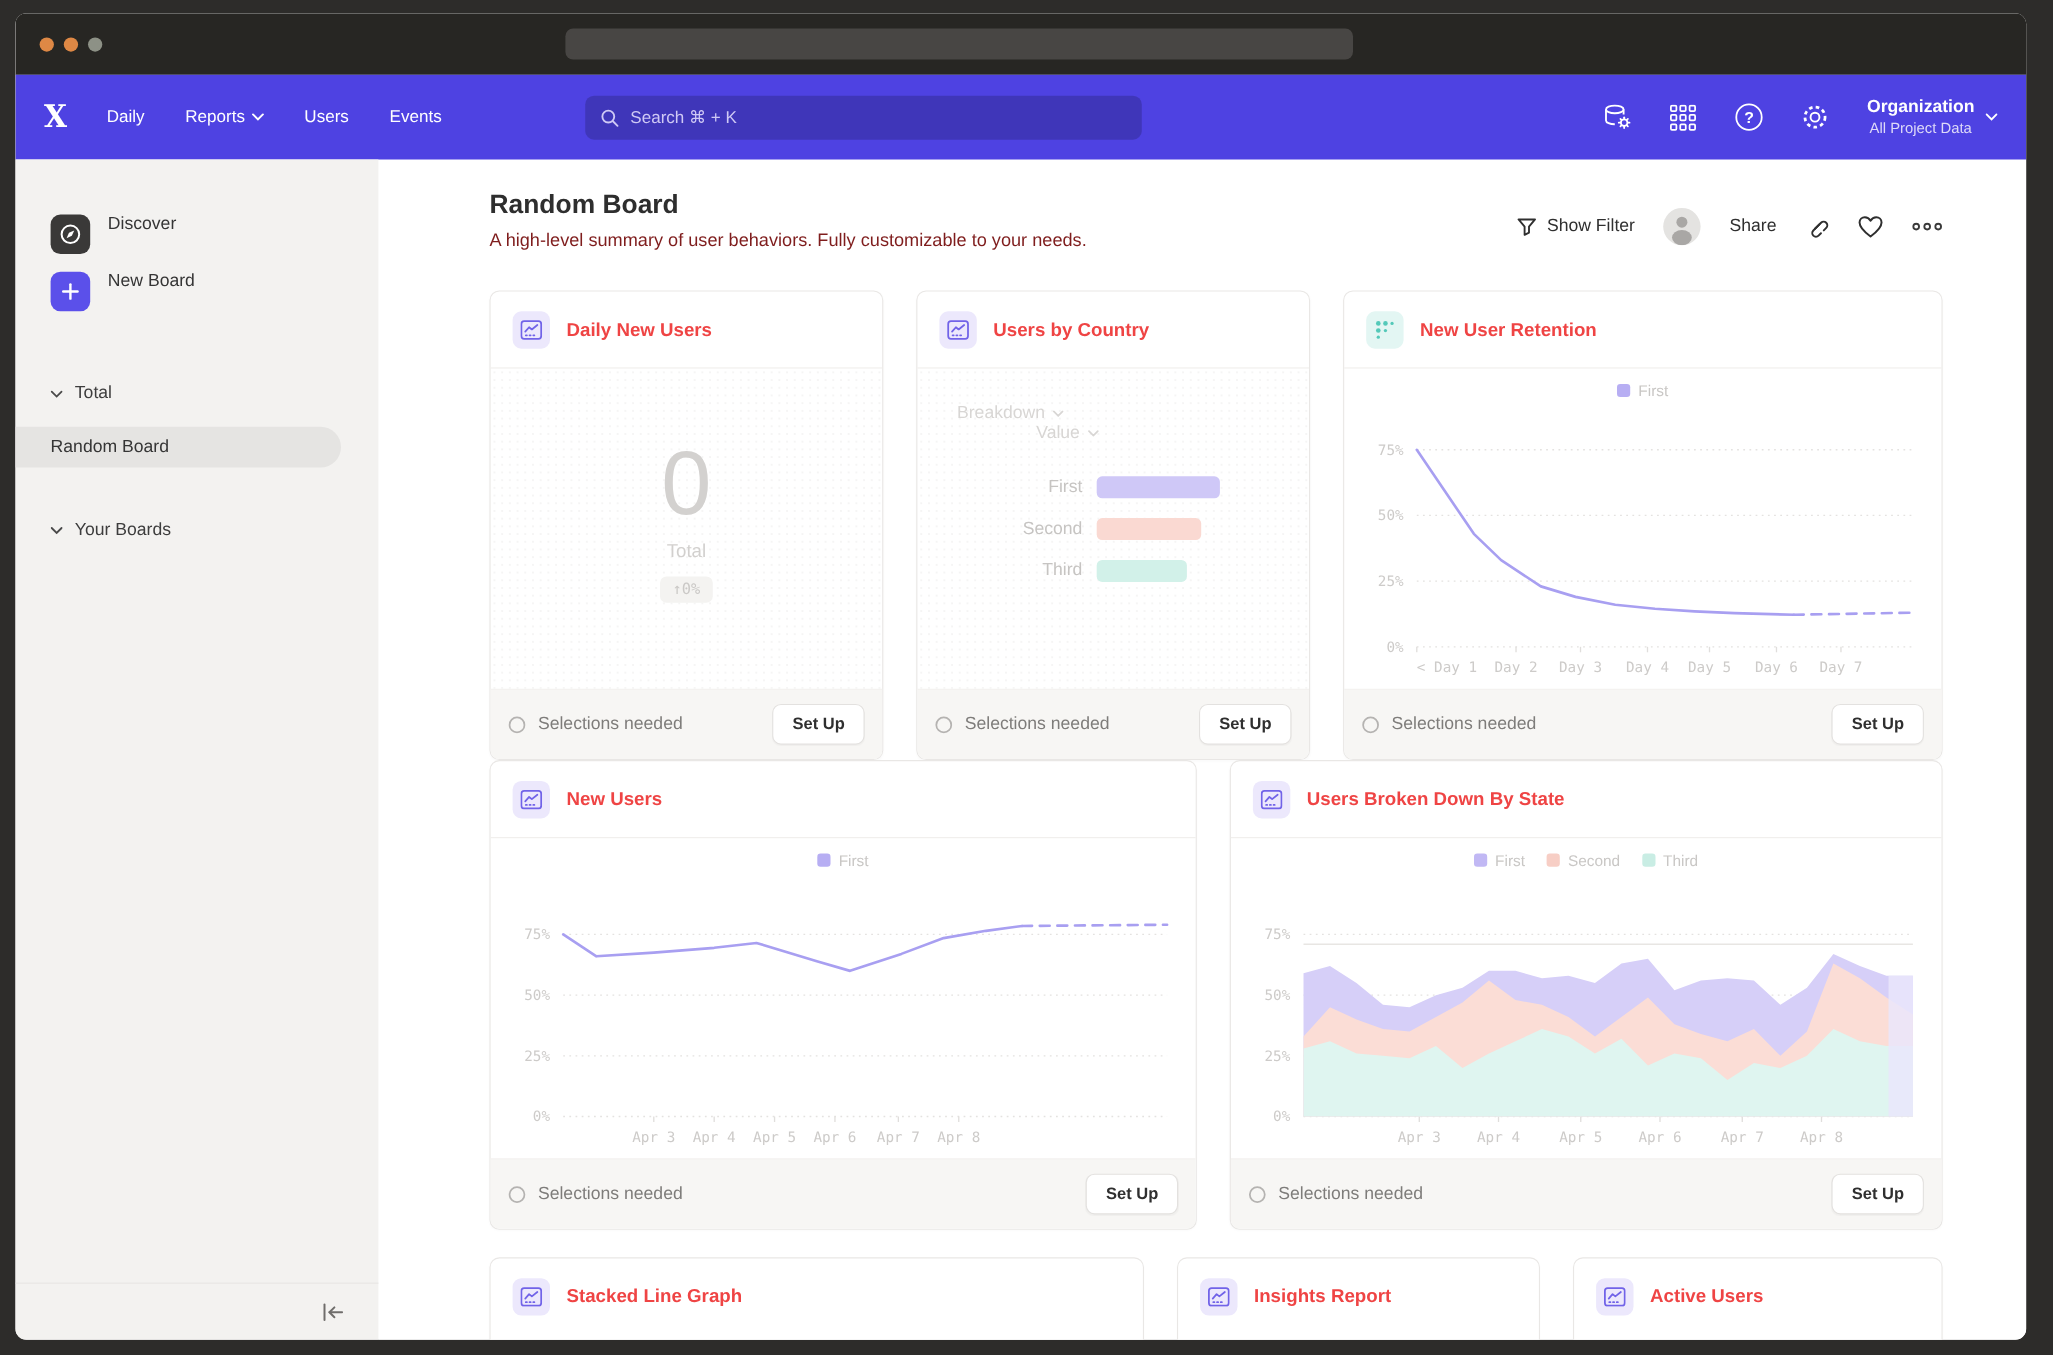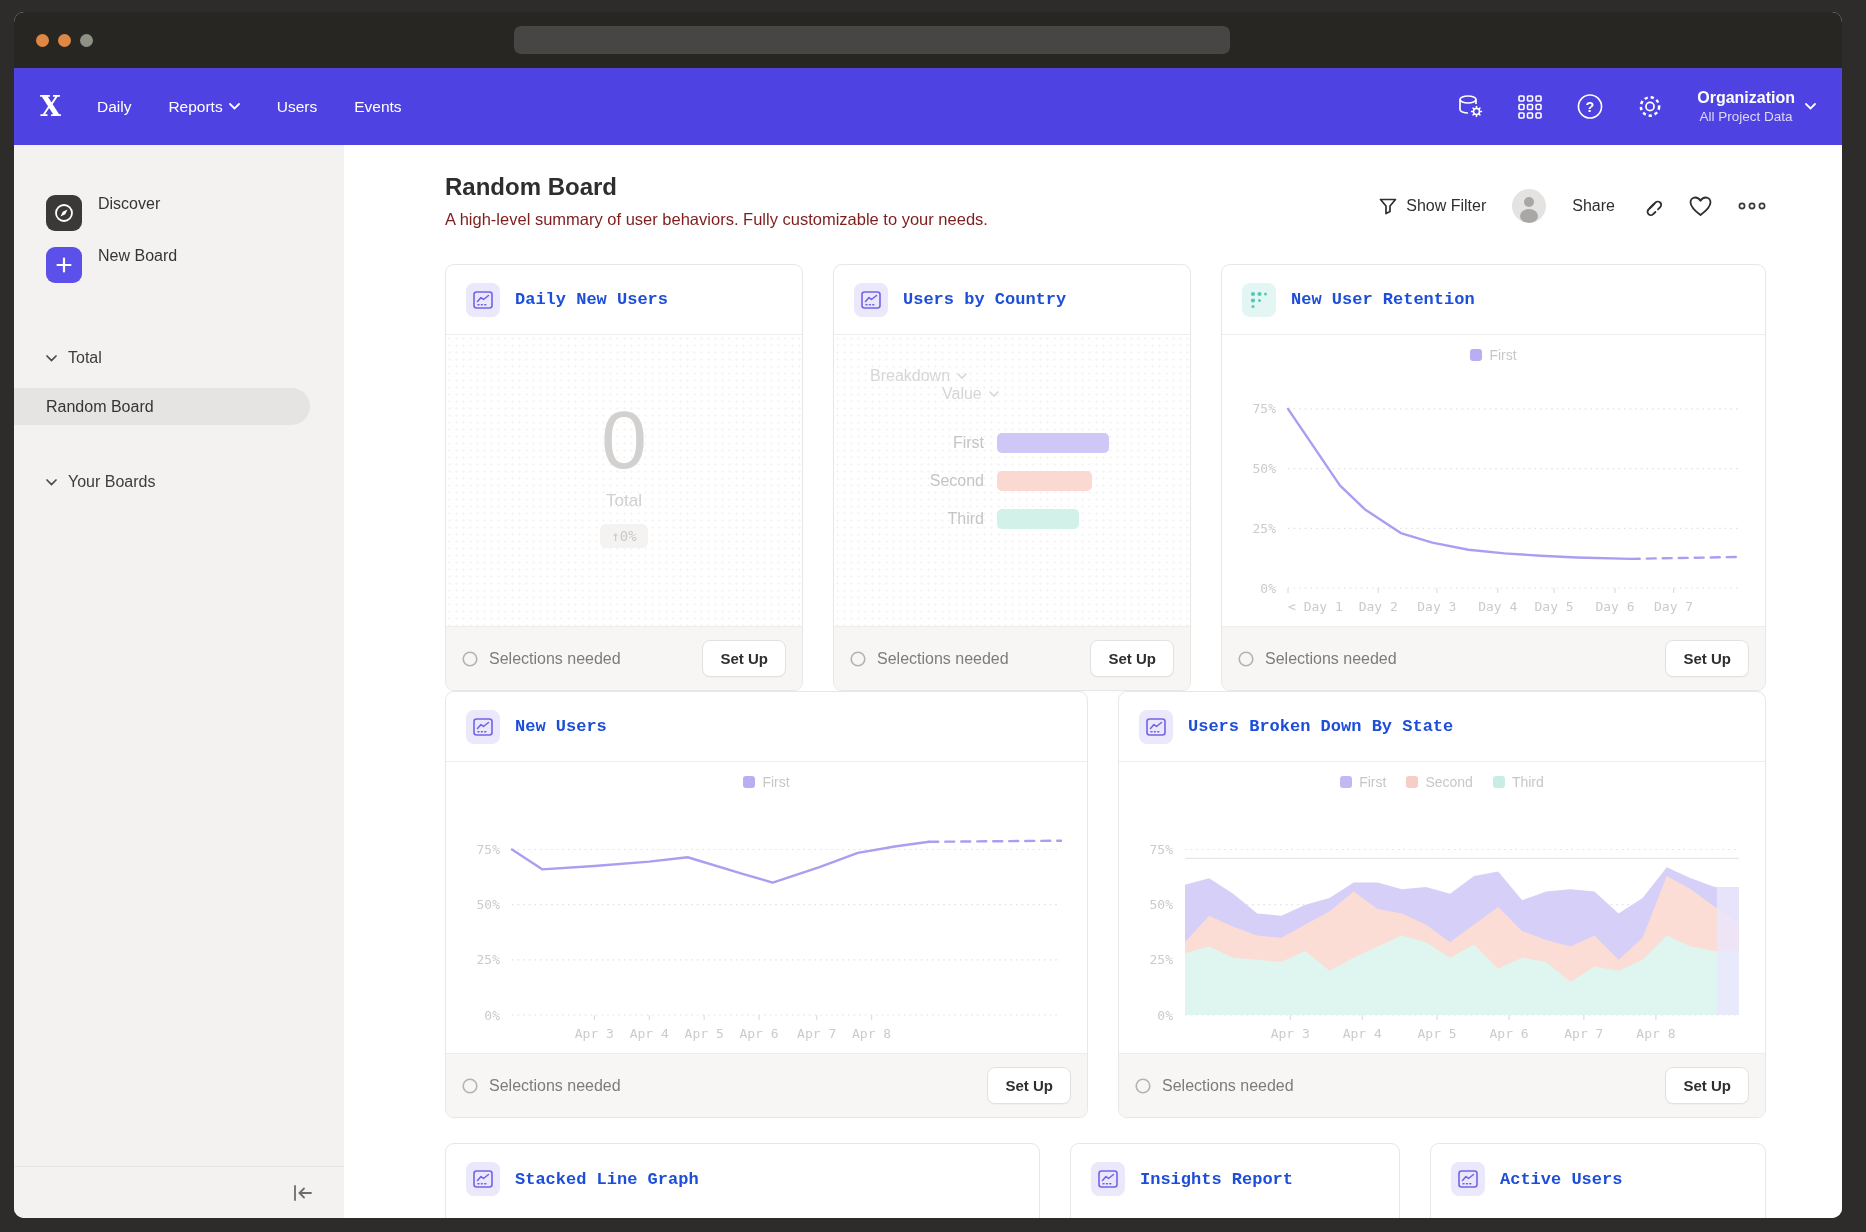--- a/index.html
+++ b/index.html
@@ -47,21 +47,21 @@
   .bh-actions { margin-left:auto; display:flex; align-items:center; gap:26px; margin-top:16px; }
   .bh-act { display:flex; align-items:center; gap:9px; font-size:16px; color:#2F2F2F; cursor:pointer; white-space:nowrap; }
   .avatar { width:34px; height:34px; border-radius:50%; background:#E4E3E1; overflow:hidden; display:flex; align-items:center; justify-content:center; }
 
   
   .row { display:flex; gap:30px; }
   .card { background:#fff; border:1px solid #E9E7E5; border-radius:9px; height:427px; display:flex; flex-direction:column; position:relative; box-shadow:0 1px 2px rgba(0,0,0,0.02); }
   .card-head { height:70px; display:flex; align-items:center; gap:15px; padding:0 20px; border-bottom:1px solid #F0EEEC; flex:none; }
   .ch-ic { width:34px; height:34px; border-radius:8px; background:#ECE8FC; display:flex; align-items:center; justify-content:center; flex:none; }
   .ch-ic.teal { background:#E3F6F3; }
-  .ch-title { font-size:17px; font-weight:bold; color:#1d4ed8;font-family:Liberation Mono, monospace; }
+  .ch-title { font-size:17px; font-weight:bold; color:#ef4444; }
   .card-body { flex:1; position:relative; }
   .card-foot { height:64px; flex:none; background:#F7F6F4; border-top:1px solid #EFEDEB; border-radius:0 0 8px 8px; display:flex; align-items:center; padding:0 16px; gap:11px; }
   .foot-status { font-size:16px; color:#7E7C7A; }
   .setup-btn { margin-left:auto; background:#fff; border:1px solid #E3E1DF; border-radius:8px; padding:9px 17px; font-size:15px; font-weight:bold; color:#2F2F2F; font-family:"Liberation Sans",sans-serif; cursor:pointer; box-shadow:0 1px 1px rgba(0,0,0,0.03); }
 
   
   .kpi-wrap { position:absolute; inset:0; display:flex; flex-direction:column; align-items:center; justify-content:center; padding-bottom:14px; }
   .kpi-value { font-size:82px; font-weight:500; color:#D3D1CF; line-height:1; }
   .kpi-label { font-size:17px; color:#D2D0CE; margin-top:10px; }
   .kpi-delta { margin-top:13px; background:#F4F3F1; color:#CBC9C7; border-radius:6px; padding:4px 11px; font-size:14px; font-family:"DejaVu Sans Mono",monospace; }
@@ -108,20 +108,27 @@
           <polyline points="1,1 5.5,5.5 10,1" fill="none" stroke="#fff" stroke-width="1.8" stroke-linecap="round"></polyline>
         </svg>
     </span>
     <span class="nav-item">
         <span>Users</span>
       </span>
     <span class="nav-item">
         <span>Events</span>
       </span>
 
+    <div class="nav-search">
+      <svg width="17" height="17" viewBox="0 0 17 17">
+        <circle cx="7" cy="7" r="5.4" fill="none" stroke="#CFC9F5" stroke-width="1.7"></circle>
+        <line x1="11.2" y1="11.2" x2="15.4" y2="15.4" stroke="#CFC9F5" stroke-width="1.7" stroke-linecap="round"></line>
+      </svg>
+      <span>Search ⌘ + K</span>
+    </div>
 
     <div class="nav-right">
       <span class="nav-icon">
         <svg width="26" height="25" viewBox="0 0 26 25">
           <ellipse cx="11" cy="5.5" rx="8" ry="3.5" fill="none" stroke="#fff" stroke-width="1.7"></ellipse>
           <path d="M3 5.5 V15.5 C3 17.5 6.5 19 11 19" fill="none" stroke="#fff" stroke-width="1.7"></path>
           <path d="M19 5.5 V10" fill="none" stroke="#fff" stroke-width="1.7"></path>
           <circle cx="19.5" cy="17.5" r="3" fill="none" stroke="#fff" stroke-width="1.6"></circle>
           <g stroke="#fff" stroke-width="1.6" stroke-linecap="round">
             <line x1="19.5" y1="12.6" x2="19.5" y2="14.2"></line>

